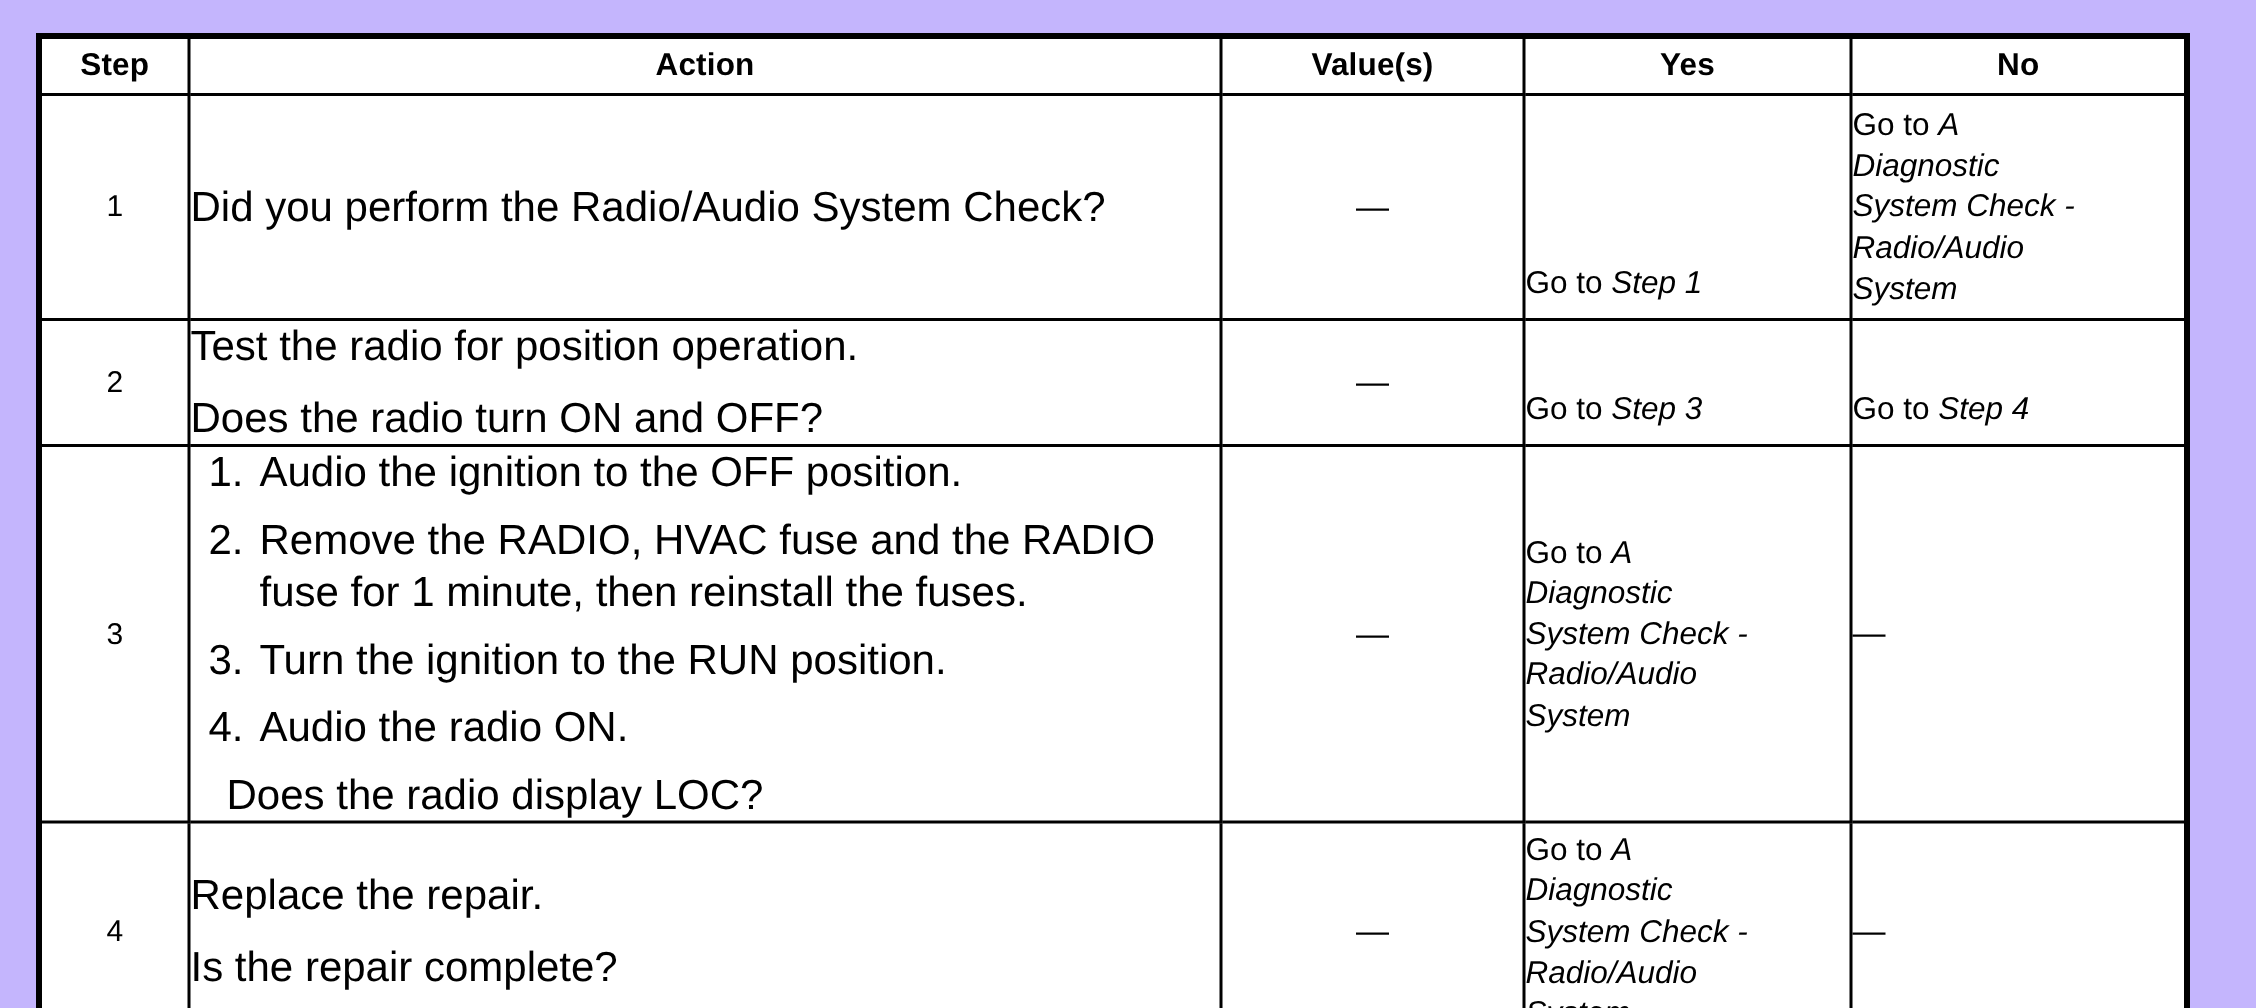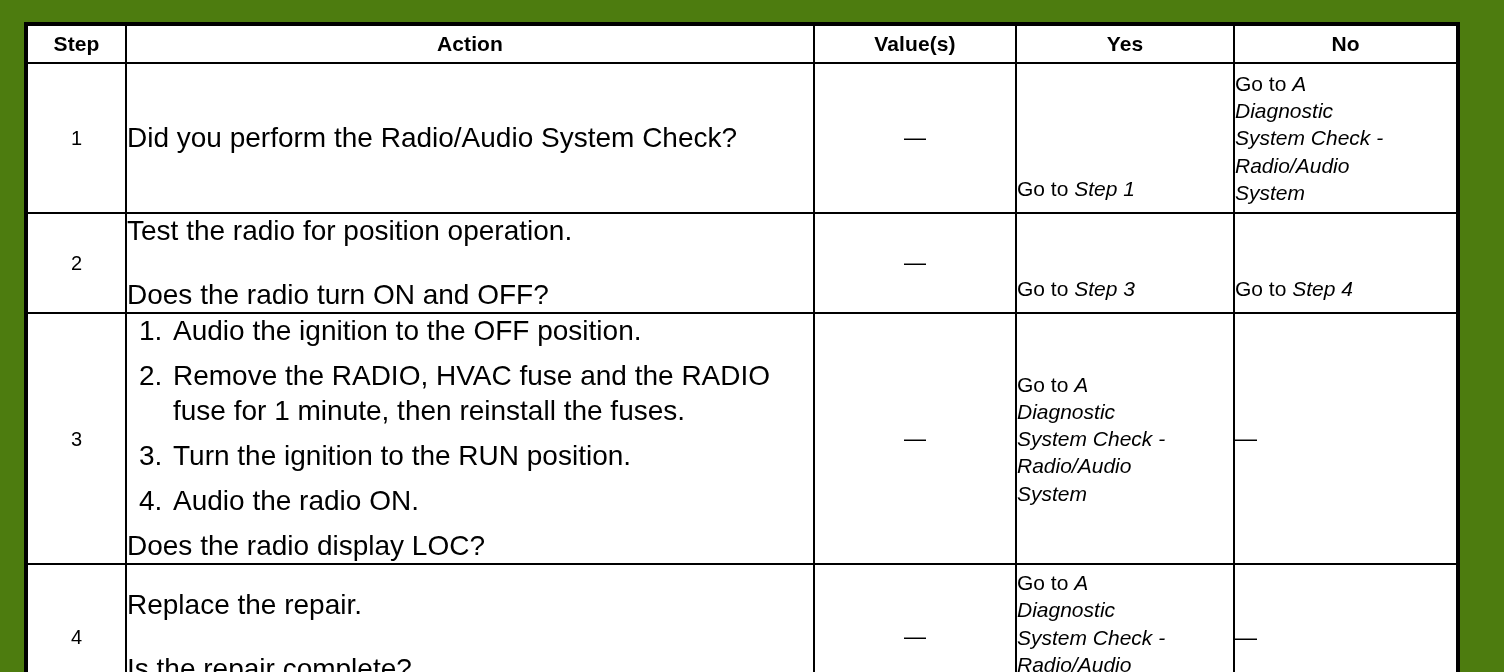--- a/index.html
+++ b/index.html
@@ -12,21 +12,21 @@
     height: 672px;
     font-family: "Liberation Sans", sans-serif;
     color: #000000;
     overflow: hidden;
   }
 
   #sheet {
     position: relative;
     width: 1504px;
     height: 672px;
-    background: #4d7c0f;
+    background: #c4b5fd;
   }
 
   table.diag {
     position: absolute;
     left: 24px;
     top: 22px;
     width: 1432px;
     border-collapse: collapse;
     table-layout: fixed;
     background: #ffffff;
@@ -82,42 +82,42 @@
     line-height: 1.30;
     padding: 6px 6px;
   }
   td.yn-cell.v-middle { vertical-align: middle; }
   td.yn-cell.v-bottom { vertical-align: bottom; padding-bottom: 10px; }
 
   .dash { font-size: 22px; line-height: 1; display: inline-block; }
 
   
   .action-line { display: block; }
-  .action-line + .action-line { margin-top: 30px; }
+  .action-line + .action-line { margin-top: 14px; }
 
   ol.steps {
     list-style: none;
     margin: 0 0 0 0;
     padding: 0;
   }
   ol.steps li {
     display: block;
     position: relative;
     padding-left: 46px;
     margin-bottom: 11px;
     line-height: 1.22;
   }
   ol.steps li .num {
     position: absolute;
     left: 12px;
     top: 0;
     width: 30px;
     text-align: left;
   }
-  .trailing-q { display: block; margin-top: 2px; }
+  .trailing-q { display: block; margin-top: 2px; margin-left: 24px; }
 
   .goto-italic { font-style: italic; }
 
   
   .goto-block { display: block; }
   .goto-block .ln { display: block; }
 </style>
 </head>
 <body>
 

